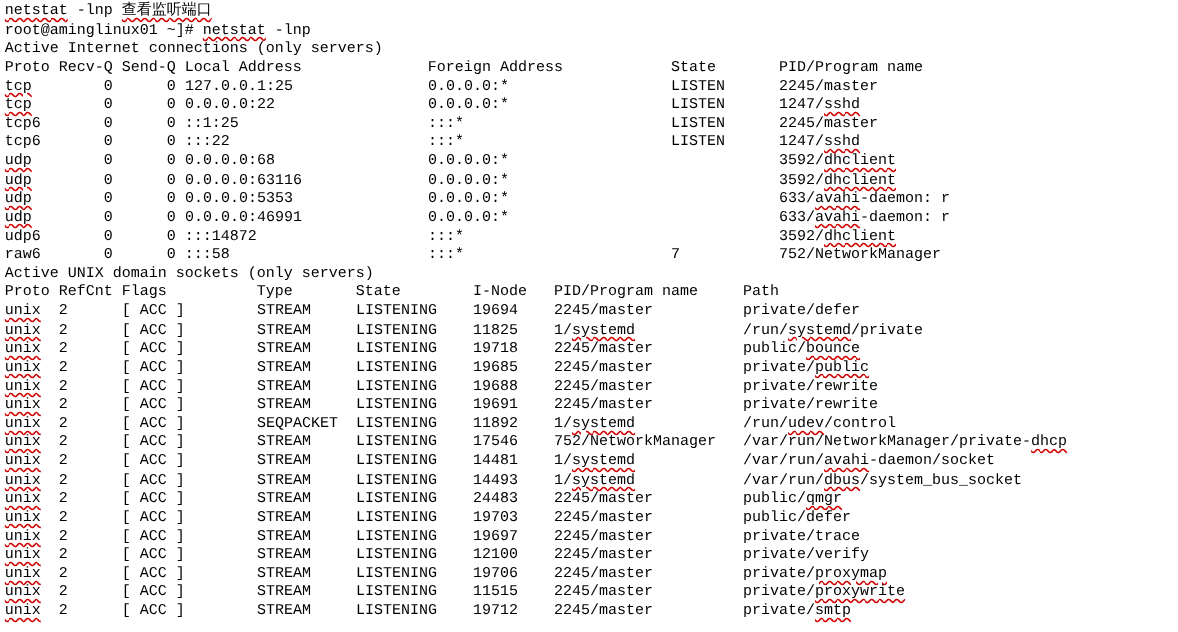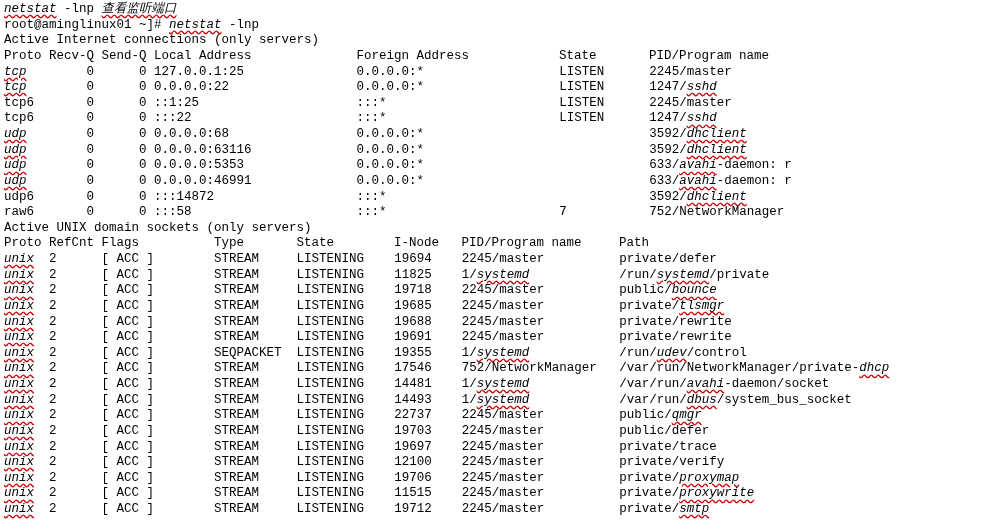--- a/index.html
+++ b/index.html
@@ -11,21 +11,20 @@
     font-size: 12.5px;
     line-height: 1.25;
   }
   .terminal {
     padding: 2px 4px;
     white-space: pre;
   }
   .err {
     text-decoration: underline wavy #d00000;
     text-underline-offset: 2px;
-    font-style: italic;
   }
 </style>
 </head>
 <body>
 
 <div class="terminal" id="term"><span class="err">netstat</span><span> -lnp </span><span class="err">查看监听端口</span>
 <span>root@aminglinux01 ~]# </span><span class="err">netstat</span><span> -lnp</span>
 <span>Active Internet connections (only servers)</span>
 <span>Proto Recv-Q Send-Q Local Address              Foreign Address            State       PID/Program name</span>
 <span class="err">tcp</span><span>   </span><span>     0</span><span>      0 </span><span>127.0.0.1:25               </span><span>0.0.0.0:*                  </span><span>LISTEN      </span><span>2245/</span><span>master</span>
@@ -36,27 +35,27 @@
 <span class="err">udp</span><span>   </span><span>     0</span><span>      0 </span><span>0.0.0.0:63116              </span><span>0.0.0.0:*                  </span><span>            </span><span>3592/</span><span class="err">dhclient</span>
 <span class="err">udp</span><span>   </span><span>     0</span><span>      0 </span><span>0.0.0.0:5353               </span><span>0.0.0.0:*                  </span><span>            </span><span>633/</span><span class="err">avahi</span><span>-daemon: r</span>
 <span class="err">udp</span><span>   </span><span>     0</span><span>      0 </span><span>0.0.0.0:46991              </span><span>0.0.0.0:*                  </span><span>            </span><span>633/</span><span class="err">avahi</span><span>-daemon: r</span>
 <span>udp6  </span><span>     0</span><span>      0 </span><span>:::14872                   </span><span>:::*                       </span><span>            </span><span>3592/</span><span class="err">dhclient</span>
 <span>raw6  </span><span>     0</span><span>      0 </span><span>:::58                      </span><span>:::*                       </span><span>7           </span><span>752/</span><span>NetworkManager</span>
 <span>Active UNIX domain sockets (only servers)</span>
 <span>Proto RefCnt Flags          Type       State        I-Node   PID/Program name     Path</span>
 <span class="err">unix</span><span>  </span><span>2      </span><span>[ ACC ]        </span><span>STREAM     </span><span>LISTENING    </span><span>19694    </span><span>2245/</span><span>master</span><span>          </span><span>private/</span><span>defer</span><span></span>
 <span class="err">unix</span><span>  </span><span>2      </span><span>[ ACC ]        </span><span>STREAM     </span><span>LISTENING    </span><span>11825    </span><span>1/</span><span class="err">systemd</span><span>            </span><span>/run/</span><span class="err">systemd</span><span>/private</span>
 <span class="err">unix</span><span>  </span><span>2      </span><span>[ ACC ]        </span><span>STREAM     </span><span>LISTENING    </span><span>19718    </span><span>2245/</span><span>master</span><span>          </span><span>public/</span><span class="err">bounce</span><span></span>
-<span class="err">unix</span><span>  </span><span>2      </span><span>[ ACC ]        </span><span>STREAM     </span><span>LISTENING    </span><span>19685    </span><span>2245/</span><span>master</span><span>          </span><span>private/</span><span class="err">tlsmgr</span><span></span>
+<span class="err">unix</span><span>  </span><span>2      </span><span>[ ACC ]        </span><span>STREAM     </span><span>LISTENING    </span><span>19685    </span><span>2245/</span><span>master</span><span>          </span><span>private/</span><span class="err">public</span><span></span>
 <span class="err">unix</span><span>  </span><span>2      </span><span>[ ACC ]        </span><span>STREAM     </span><span>LISTENING    </span><span>19688    </span><span>2245/</span><span>master</span><span>          </span><span>private/</span><span>rewrite</span><span></span>
 <span class="err">unix</span><span>  </span><span>2      </span><span>[ ACC ]        </span><span>STREAM     </span><span>LISTENING    </span><span>19691    </span><span>2245/</span><span>master</span><span>          </span><span>private/</span><span>rewrite</span><span></span>
-<span class="err">unix</span><span>  </span><span>2      </span><span>[ ACC ]        </span><span>SEQPACKET  </span><span>LISTENING    </span><span>19355    </span><span>1/</span><span class="err">systemd</span><span>            </span><span>/run/</span><span class="err">udev</span><span>/control</span>
+<span class="err">unix</span><span>  </span><span>2      </span><span>[ ACC ]        </span><span>SEQPACKET  </span><span>LISTENING    </span><span>11892    </span><span>1/</span><span class="err">systemd</span><span>            </span><span>/run/</span><span class="err">udev</span><span>/control</span>
 <span class="err">unix</span><span>  </span><span>2      </span><span>[ ACC ]        </span><span>STREAM     </span><span>LISTENING    </span><span>17546    </span><span>752/</span><span>NetworkManager</span><span>   </span><span>/var/run/NetworkManager/private-</span><span class="err">dhcp</span><span></span>
 <span class="err">unix</span><span>  </span><span>2      </span><span>[ ACC ]        </span><span>STREAM     </span><span>LISTENING    </span><span>14481    </span><span>1/</span><span class="err">systemd</span><span>            </span><span>/var/run/</span><span class="err">avahi</span><span>-daemon/socket</span>
 <span class="err">unix</span><span>  </span><span>2      </span><span>[ ACC ]        </span><span>STREAM     </span><span>LISTENING    </span><span>14493    </span><span>1/</span><span class="err">systemd</span><span>            </span><span>/var/run/</span><span class="err">dbus</span><span>/system_bus_socket</span>
-<span class="err">unix</span><span>  </span><span>2      </span><span>[ ACC ]        </span><span>STREAM     </span><span>LISTENING    </span><span>22737    </span><span>2245/</span><span>master</span><span>          </span><span>public/</span><span class="err">qmgr</span><span></span>
+<span class="err">unix</span><span>  </span><span>2      </span><span>[ ACC ]        </span><span>STREAM     </span><span>LISTENING    </span><span>24483    </span><span>2245/</span><span>master</span><span>          </span><span>public/</span><span class="err">qmgr</span><span></span>
 <span class="err">unix</span><span>  </span><span>2      </span><span>[ ACC ]        </span><span>STREAM     </span><span>LISTENING    </span><span>19703    </span><span>2245/</span><span>master</span><span>          </span><span>public/</span><span>defer</span><span></span>
 <span class="err">unix</span><span>  </span><span>2      </span><span>[ ACC ]        </span><span>STREAM     </span><span>LISTENING    </span><span>19697    </span><span>2245/</span><span>master</span><span>          </span><span>private/</span><span>trace</span><span></span>
 <span class="err">unix</span><span>  </span><span>2      </span><span>[ ACC ]        </span><span>STREAM     </span><span>LISTENING    </span><span>12100    </span><span>2245/</span><span>master</span><span>          </span><span>private/</span><span>verify</span><span></span>
 <span class="err">unix</span><span>  </span><span>2      </span><span>[ ACC ]        </span><span>STREAM     </span><span>LISTENING    </span><span>19706    </span><span>2245/</span><span>master</span><span>          </span><span>private/</span><span class="err">proxymap</span><span></span>
 <span class="err">unix</span><span>  </span><span>2      </span><span>[ ACC ]        </span><span>STREAM     </span><span>LISTENING    </span><span>11515    </span><span>2245/</span><span>master</span><span>          </span><span>private/</span><span class="err">proxywrite</span><span></span>
 <span class="err">unix</span><span>  </span><span>2      </span><span>[ ACC ]        </span><span>STREAM     </span><span>LISTENING    </span><span>19712    </span><span>2245/</span><span>master</span><span>          </span><span>private/</span><span class="err">smtp</span><span></span>
 </div>
 
 </body></html>

